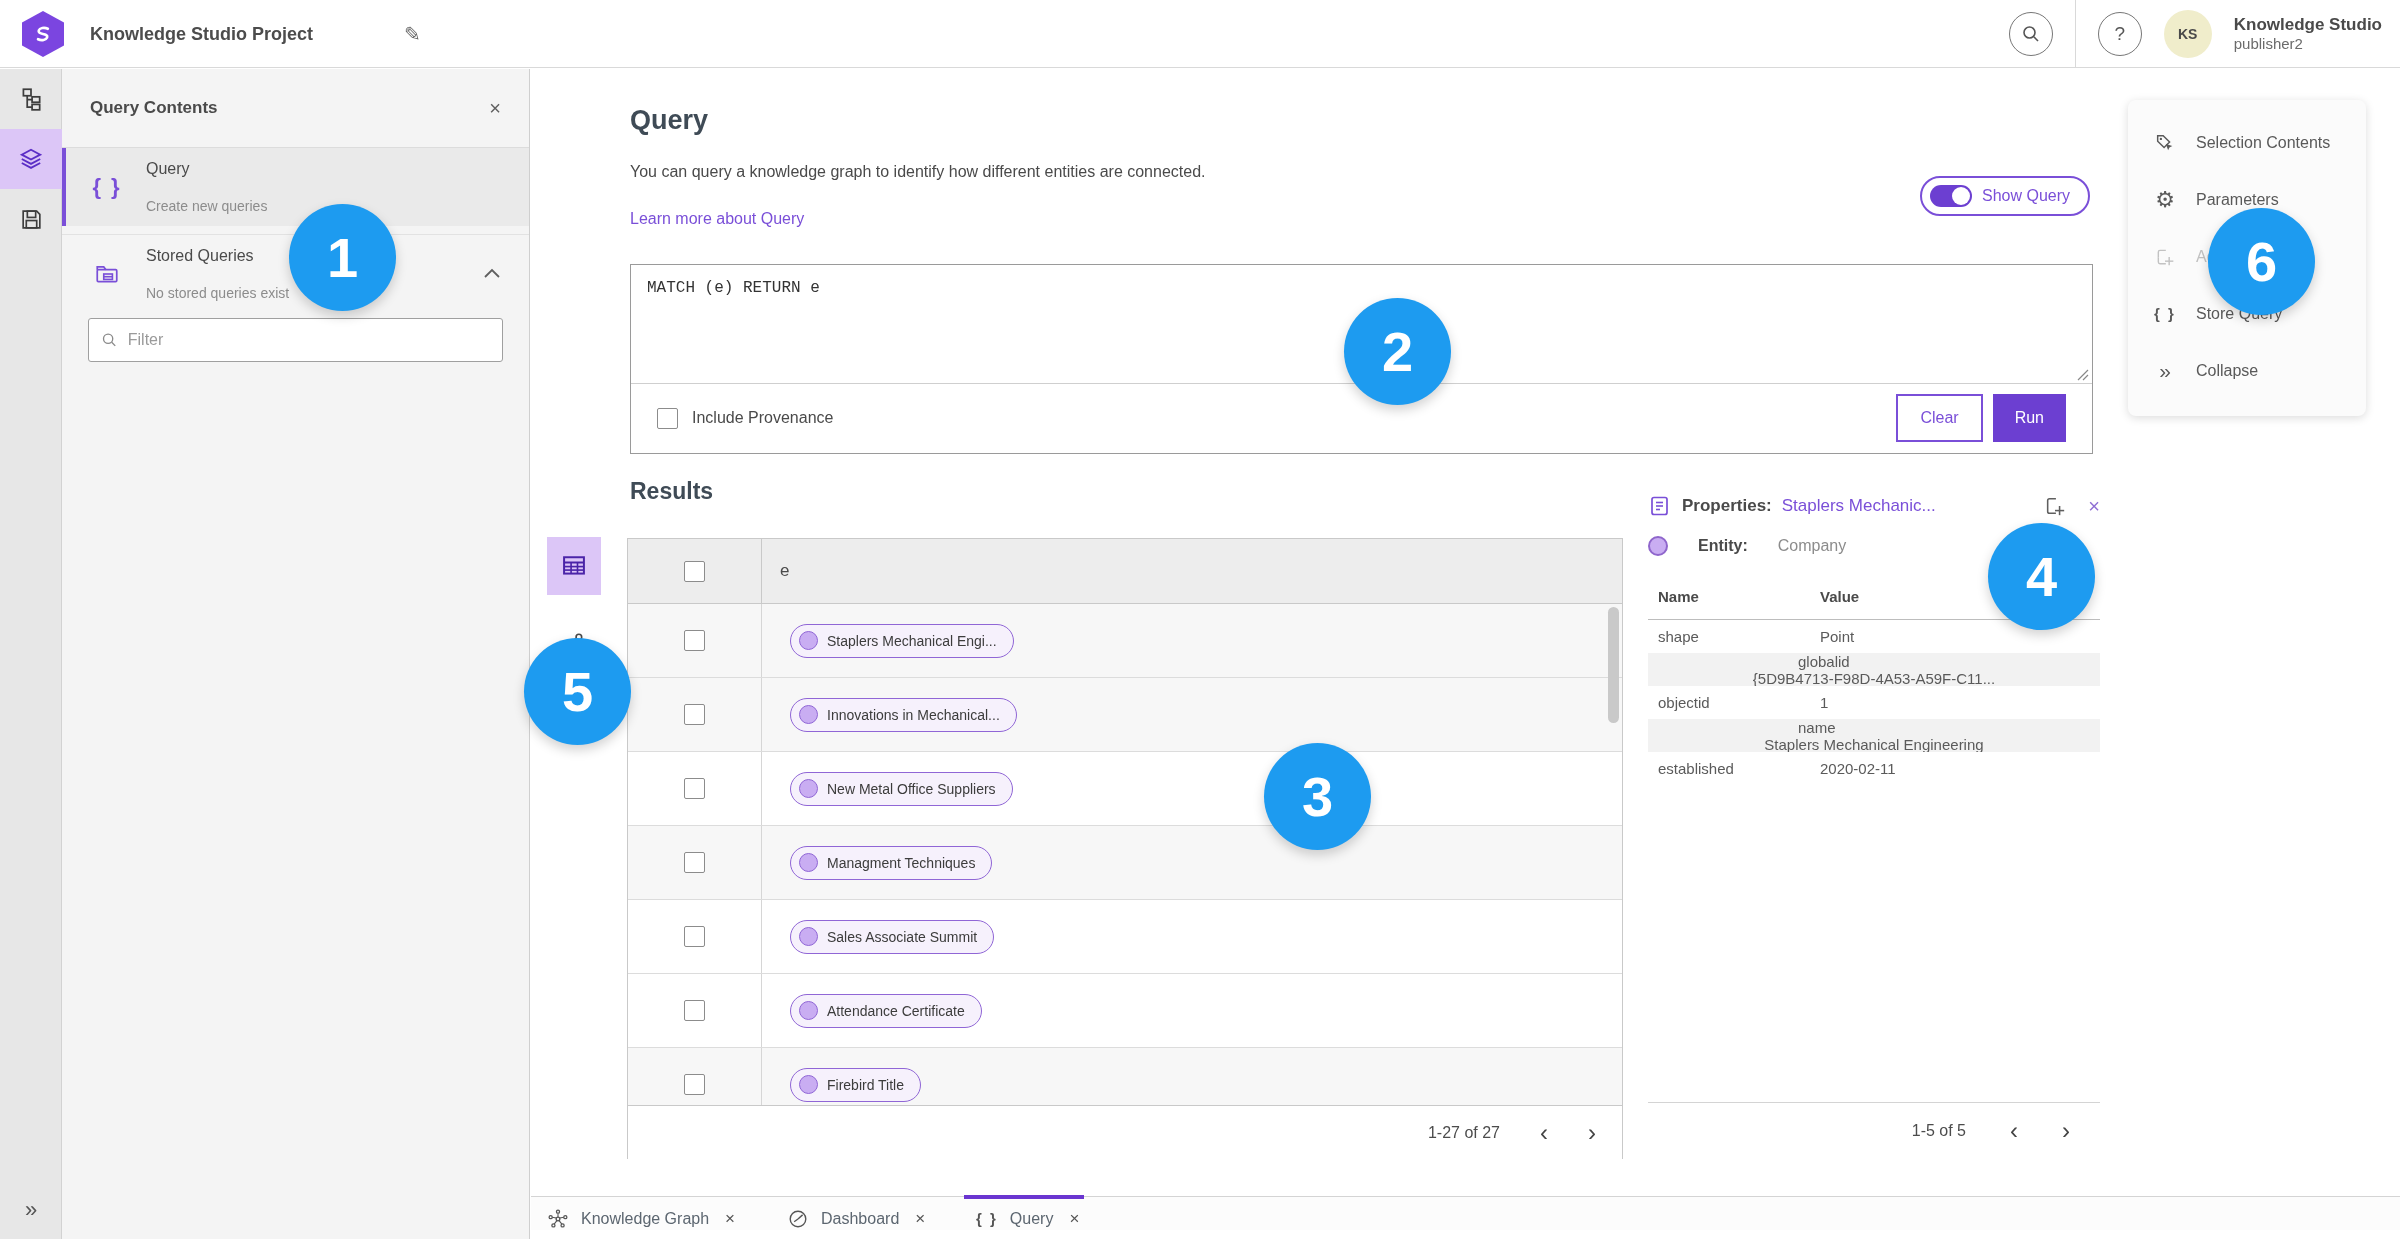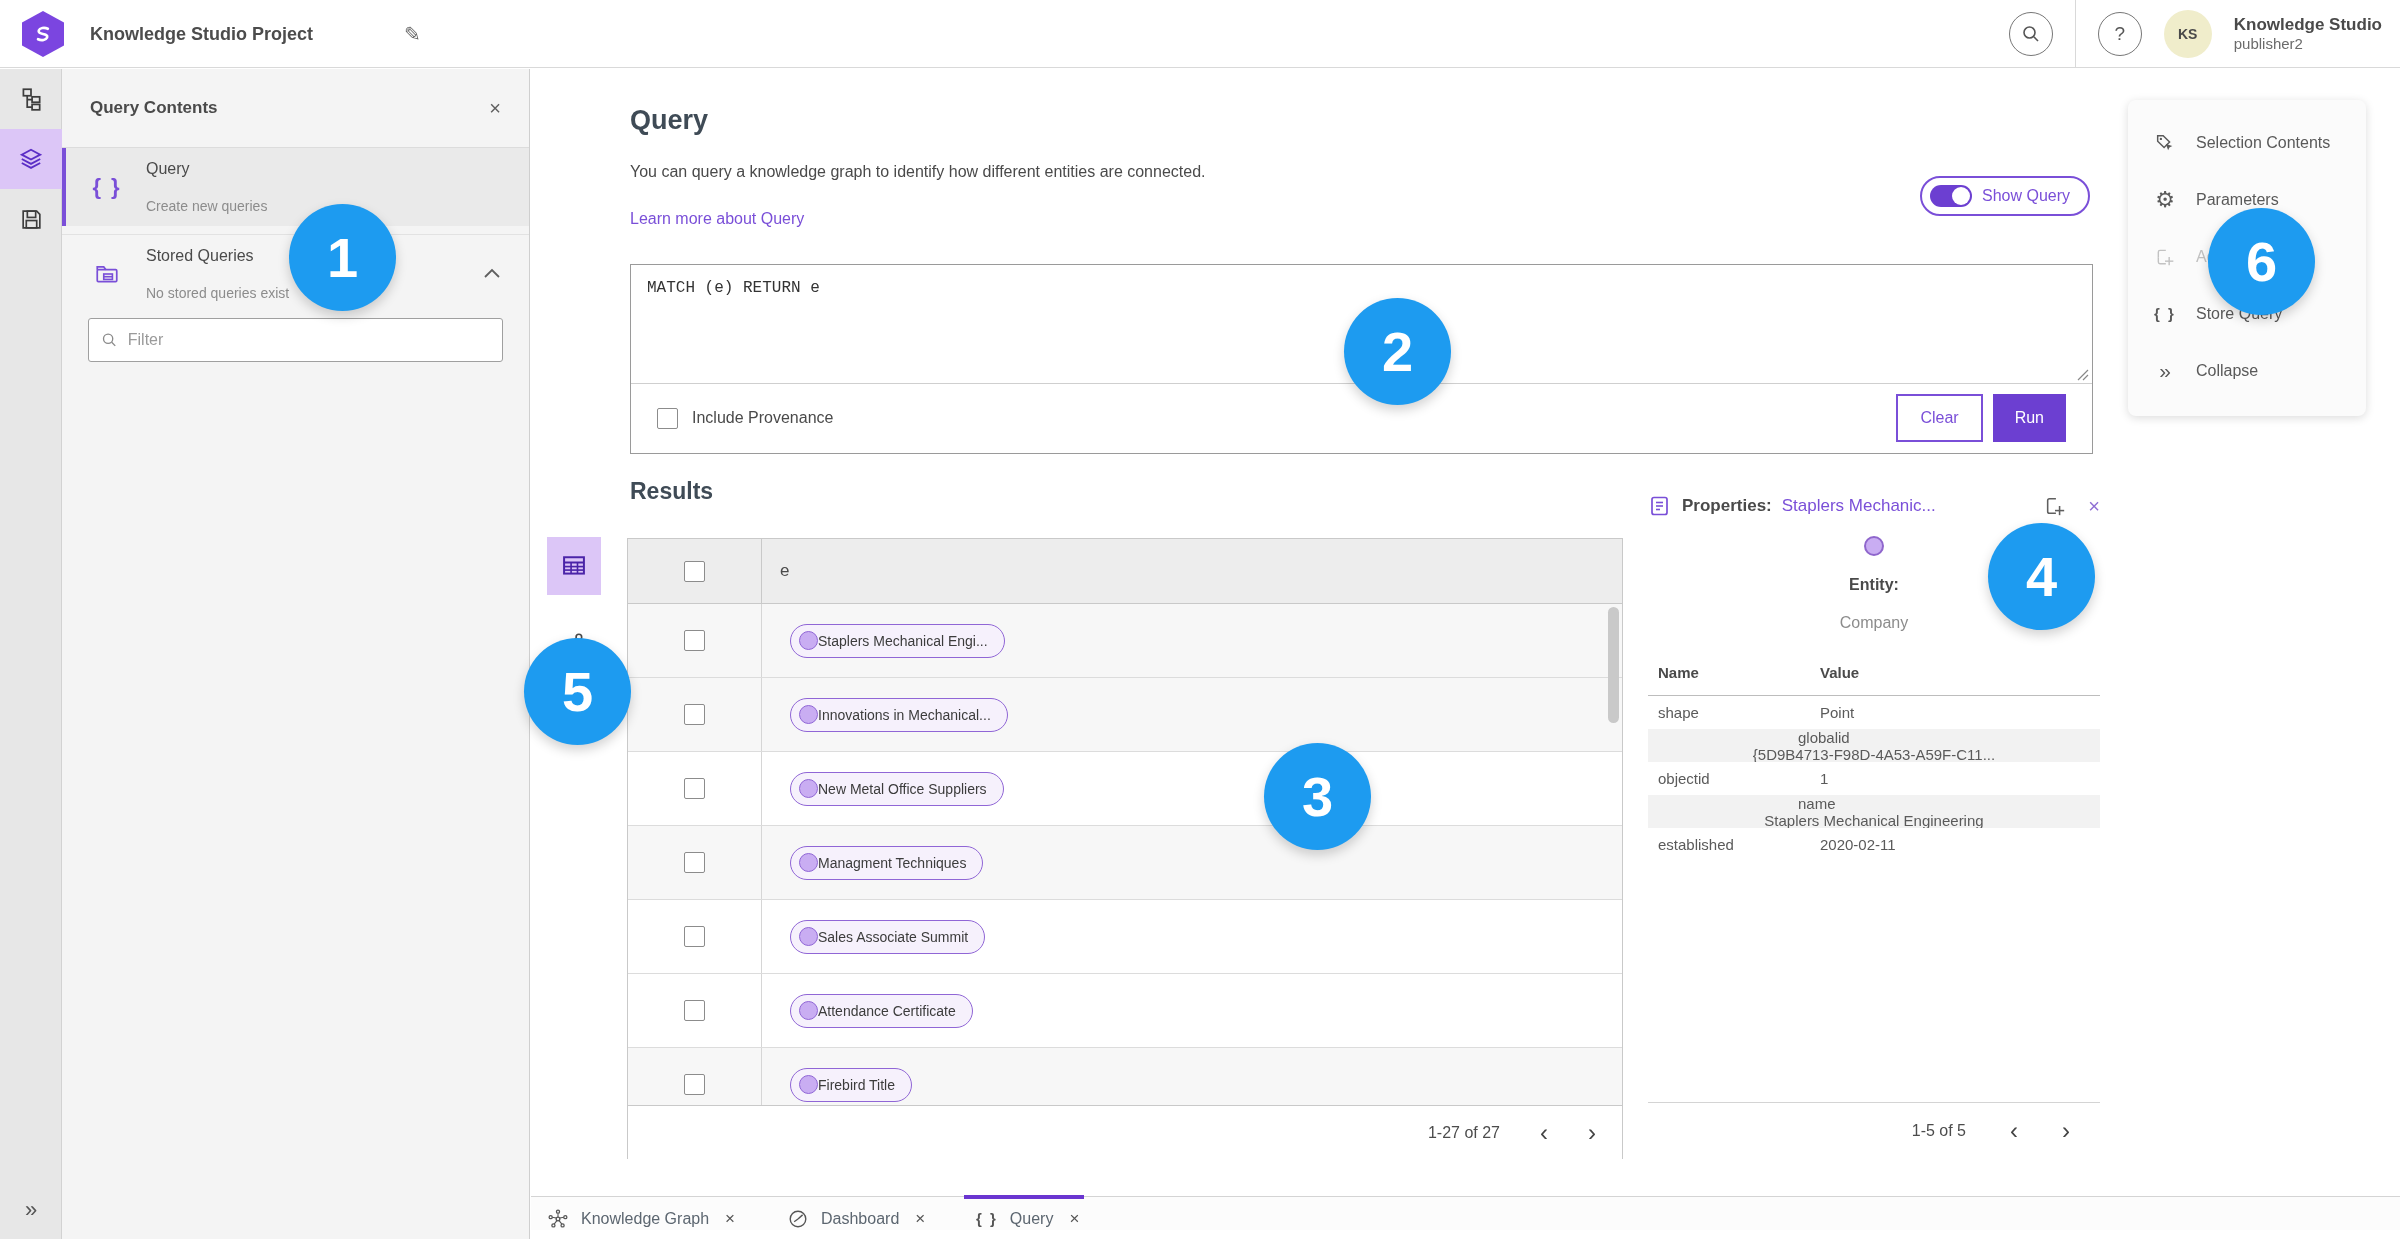--- a/index.html
+++ b/index.html
@@ -72,36 +72,36 @@
   .view-btn + .view-btn { margin-top:18px; }
 
   .results-table { position:absolute; left:627px; top:538px; width:996px; height:621px; border:1px solid #c9c9c9; background:#fff; }
   .rt-header { height:65px; background:#ededed; border-bottom:1px solid #c9c9c9; display:flex; align-items:center; }
   .rt-cb-cell { width:134px; flex:none; display:flex; align-items:center; justify-content:center; align-self:stretch; border-right:1px solid #c9c9c9; }
   .rt-col-e { font-size:17px; color:#4a4a4a; padding-left:18px; }
   .rt-body { position:relative; height:501px; overflow:hidden; }
   .rt-row { height:74px; display:flex; align-items:center; border-bottom:1px solid #dcdcdc; }
   .rt-row.odd { background:#f7f7f7; }
   .rt-pill-cell { padding-left:28px; }
-  .pill { display:inline-flex; align-items:center; height:34px; padding:0 16px 0 8px; background:#f6f1fc; border:1.5px solid #9066d6; border-radius:17px; }
+  .pill { display:inline-flex; align-items:center; gap:9px; height:34px; padding:0 16px 0 8px; background:#f6f1fc; border:1.5px solid #9066d6; border-radius:17px; }
   .pill .dot { width:19px; height:19px; border-radius:50%; background:#c9adf2; border:1.5px solid #9066d6; flex:none; }
   .pill .pl { font-size:14px; color:#3c3c3c; white-space:nowrap; }
   .scrollbar { position:absolute; right:3px; top:3px; width:11px; height:116px; border-radius:6px; background:#c9c9c9; }
   .rt-footer { height:54px; border-top:1px solid #c9c9c9; display:flex; align-items:center; justify-content:flex-end; padding-right:26px; gap:40px; background:#fff; }
   .pg-text { font-size:16px; color:#4c4c4c; }
   .pg-chev { font-size:24px; color:#444; line-height:1; }
 
   
   .props { position:absolute; left:1648px; top:490px; width:452px; height:668px; }
   .props-header { display:flex; align-items:center; gap:10px; height:32px; }
   .props-title { font-size:17px; font-weight:700; color:#4a4a4a; }
   .props-link { font-size:17px; color:#7a4fd8; white-space:nowrap; overflow:hidden; max-width:210px; }
   .props-hicons { margin-left:auto; display:flex; align-items:center; gap:22px; color:#5f5f5f; }
   .props-hicons .x-btn { color:#8f6fd4; }
-  .entity-row { display:flex; align-items:center; gap:20px; margin-top:14px;flex-direction:column; }
+  .entity-row { display:flex; align-items:center; gap:30px; margin-top:14px; }
   .entity-dot { width:20px; height:20px; border-radius:50%; background:#c9adf2; border:2px solid #8f66cc; }
   .entity-label { font-size:16px; font-weight:700; color:#4a4a4a; }
   .entity-value { font-size:16px; color:#8c8c8c; }
   .props-table { margin-top:32px; }
   .pt-header { display:flex; height:32px; border-bottom:1px solid #bdbdbd; font-size:15px; font-weight:700; color:#4a4a4a; }
   .pt-name { width:172px; flex:none; padding-left:10px; }
   .pt-value { flex:1; overflow:hidden; white-space:nowrap; }
   .pt-row { display:flex; align-items:center; height:33px; font-size:15px; color:#5a5a5a; }
   .pt-row.striped { background:#f2f2f2;flex-direction:column; }
   .props-footer { position:absolute; left:0; bottom:0; width:100%; height:56px; border-top:1px solid #d4d4d4; display:flex; align-items:center; justify-content:flex-end; padding-right:30px; gap:44px; }

